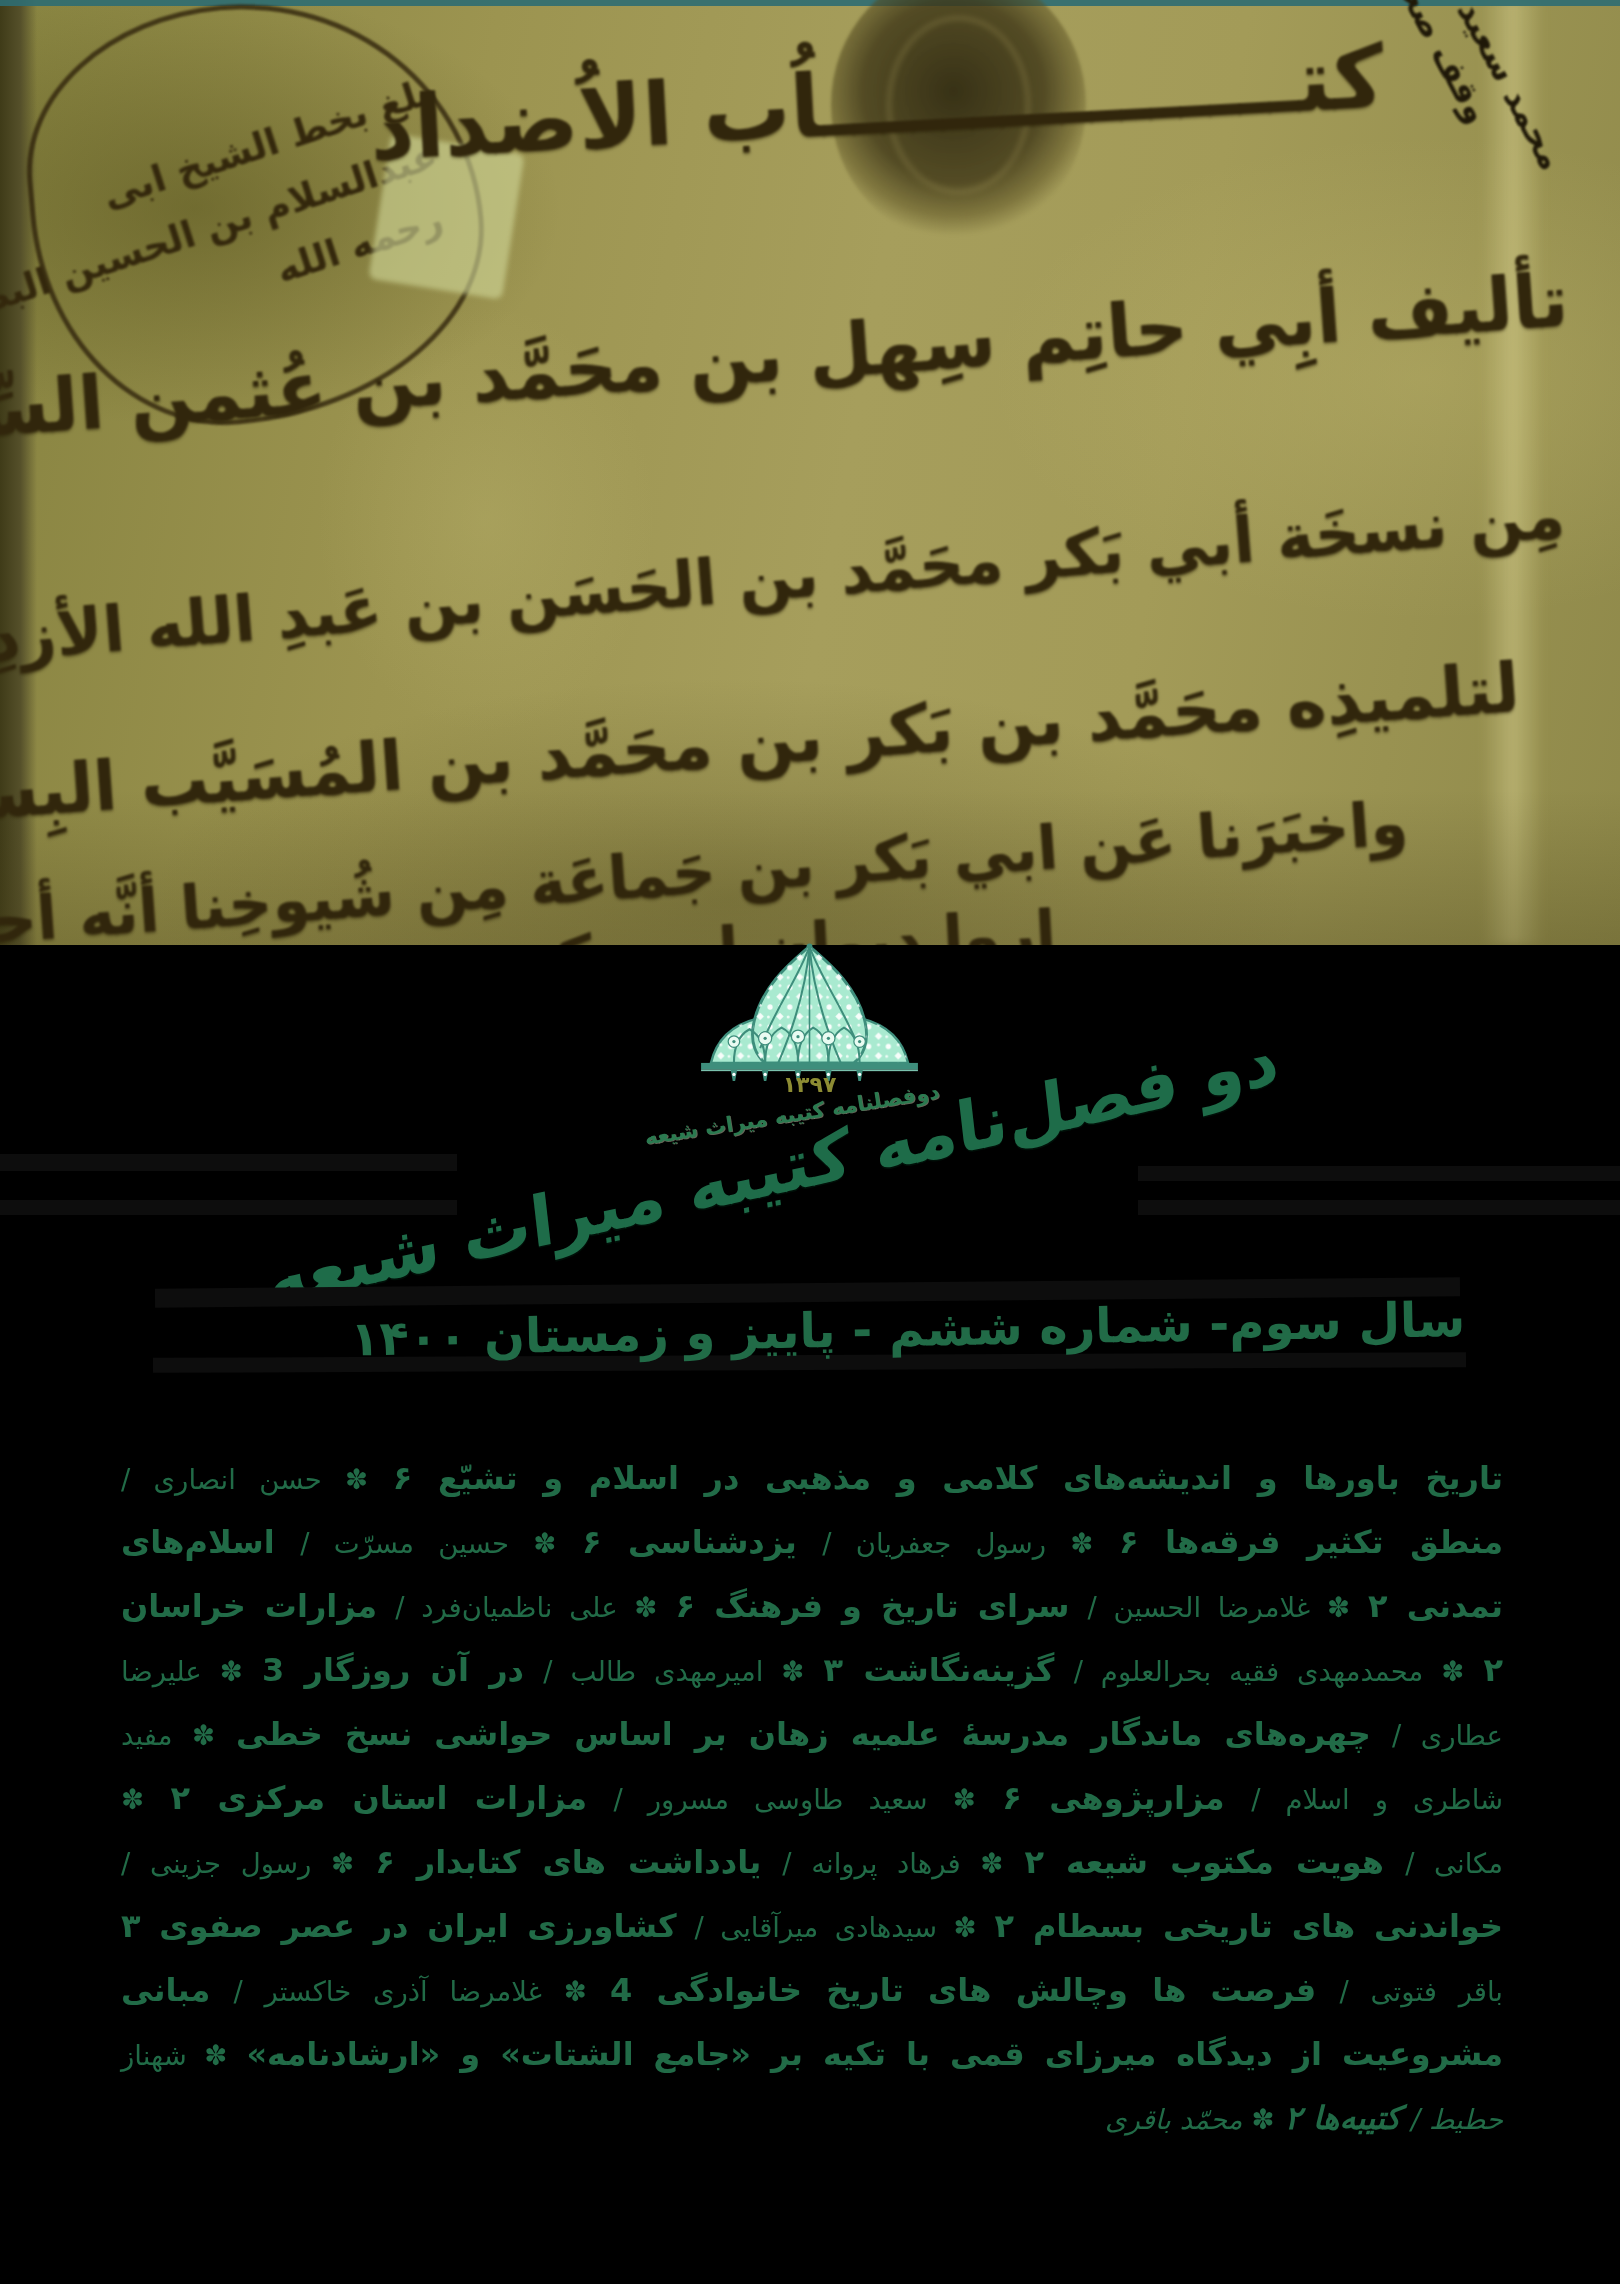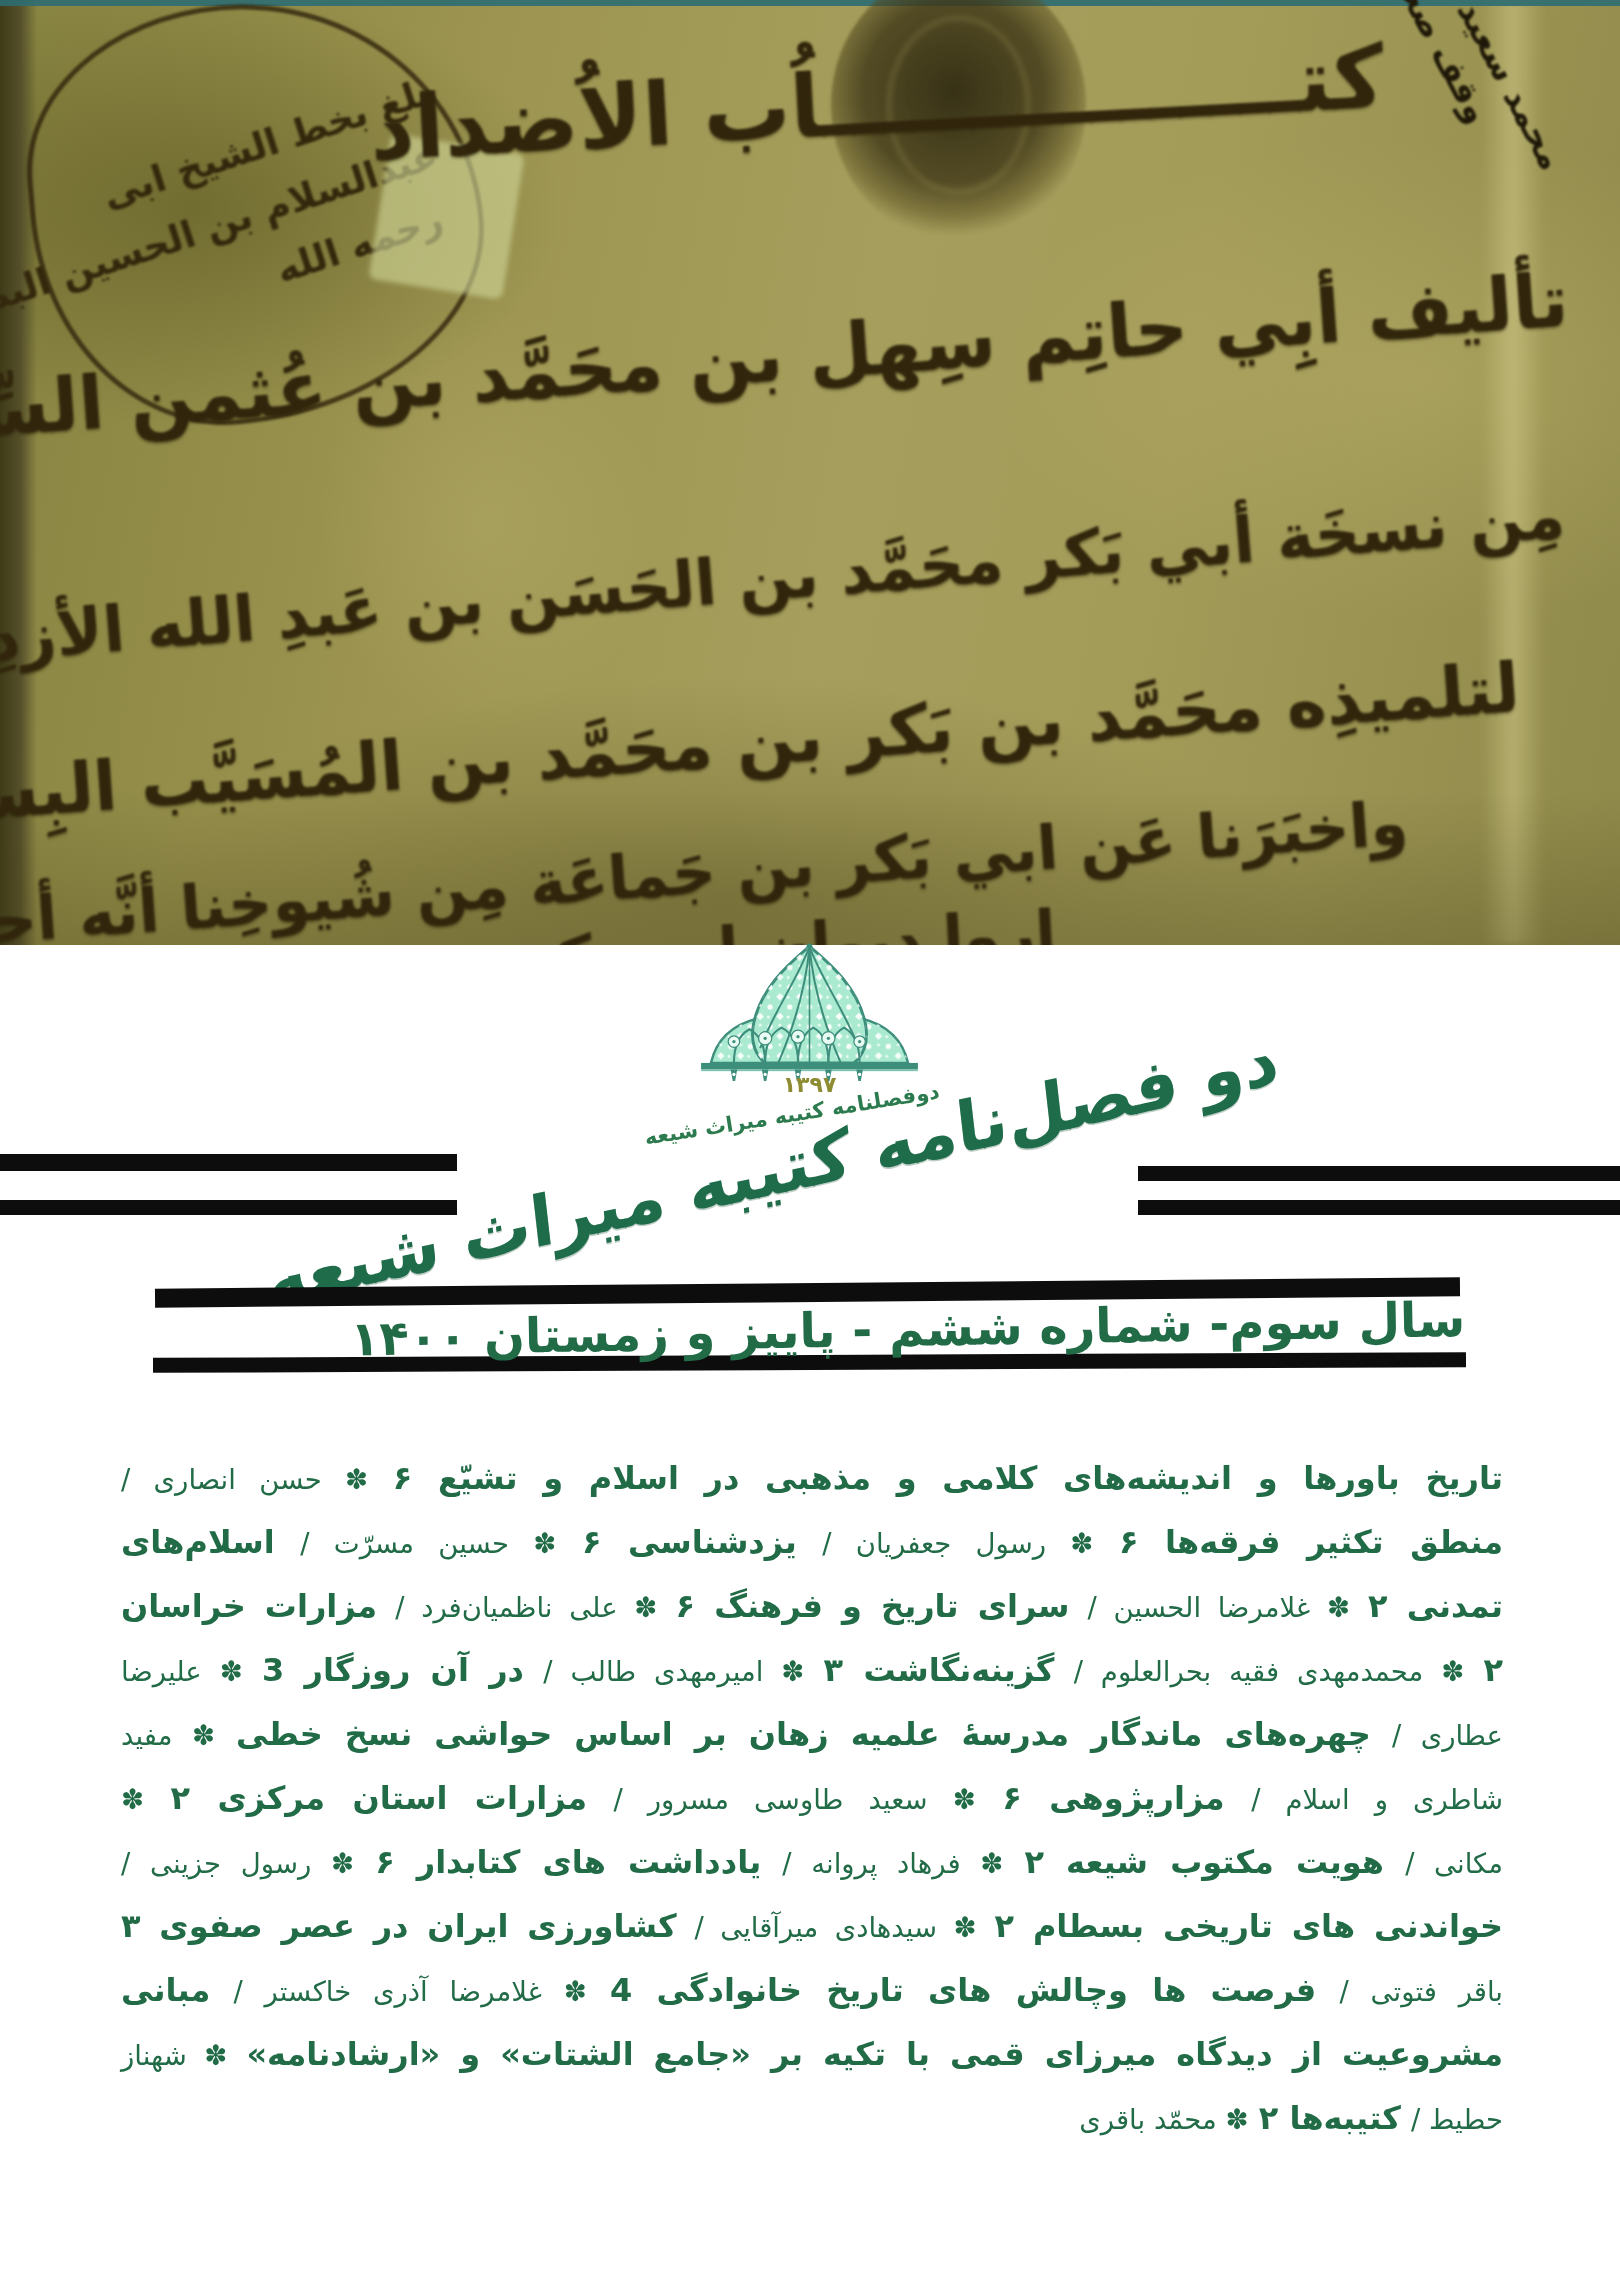--- a/index.html
+++ b/index.html
@@ -52,21 +52,21 @@
     border-radius:50%; border:4.8px solid rgba(160,150,90,.35); filter:blur(2.4px);}
   .tape-patch{position:absolute; left:379px; top:143px; width:135px; height:147px;
     background:rgba(208,214,152,.62); transform:rotate(9deg); filter:blur(2.4px); border-radius:8px;}
   .edge-scribble{position:absolute; right:-32px; top:-16px; width:338px; height:338px;}
   .edge-scribble div{position:absolute; color:#1f1808; font-weight:700; font-size:34px;
     filter:blur(1px); white-space:nowrap; direction:rtl;}
   .edge-scribble .e1{right:121px; top:32px;  transform:rotate(62deg);}
   .edge-scribble .e2{right:48px;  top:81px; transform:rotate(62deg);}
 
   
-  .poster{position:absolute; left:0; top:945px; width:1620px; height:1339px; background:#ffffff;}
+  .poster{position:absolute; left:0; top:945px; width:1620px; height:1339px; background:#000000;}
   .logo{position:absolute; left:686px; top:-1.6px; width:247px; height:138px;}
   .logo-year{position:absolute; left:686px; top:127px; width:247px; text-align:center;
     color:#8d8c33; font-size:22px; font-weight:700; letter-spacing:1.6px;}
   .logo-script{position:absolute; left:675px; top:155px; width:266px; text-align:center;
     color:#2b7a50; font-size:21px; font-weight:700; transform:rotate(-9deg);
     text-shadow:0.8px 0.8px 0 rgba(255,255,220,.4); white-space:nowrap; direction:rtl;}
   .main-title{
     position:absolute; left:338px; top:176px; width:951px; text-align:center;
     color:#1e6c49; font-size:69px; font-weight:700; white-space:nowrap; direction:rtl;
     transform:rotate(-12.5deg) skewX(-6deg); transform-origin:50% 50%;
@@ -84,21 +84,21 @@
     white-space:nowrap; direction:rtl; transform:rotate(-1deg); transform-origin:100% 50%;
   }
   .articles{
     position:absolute; left:121px; top:501px; width:1382px; direction:rtl;
     color:#216b47;
   }
   .article-line{
     text-align:justify; text-align-last:justify; text-justify:inter-word;
     height:64px; line-height:64px; font-size:32px; white-space:nowrap; overflow:visible;
   }
-  .article-line:last-child{text-align-last:right;}
+  .article-line:last-child{text-align-last:right;font-style:italic;}
   .article-line .at{font-weight:700;}
   .article-line .an{font-weight:400; font-size:.86em;}
 </style>
 </head>
 <body>
 
 <div id="stage">
 
   <div class="manuscript">
     <div class="ms-left-edge"></div>

